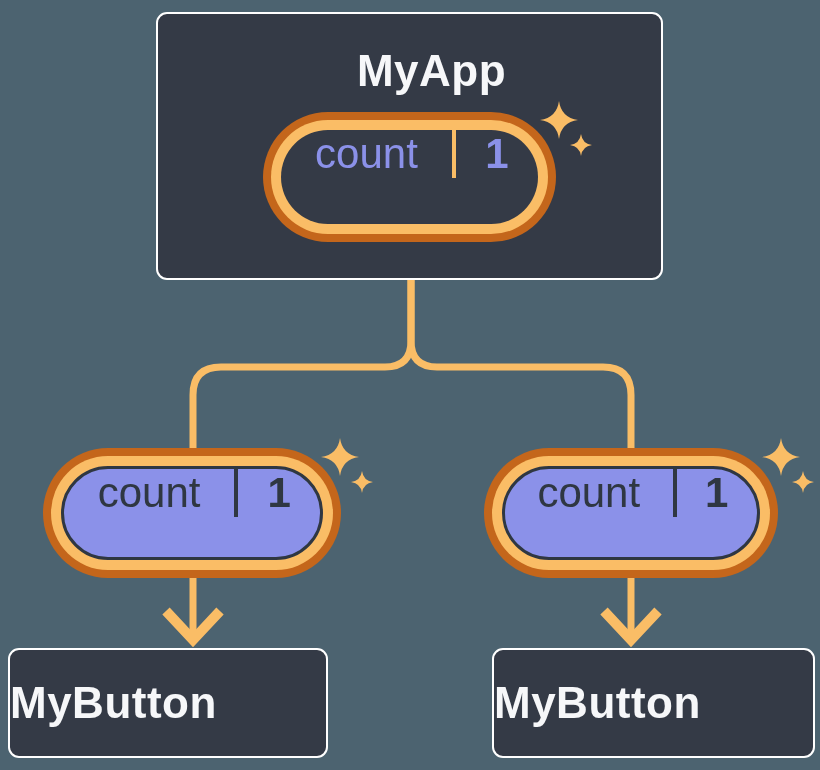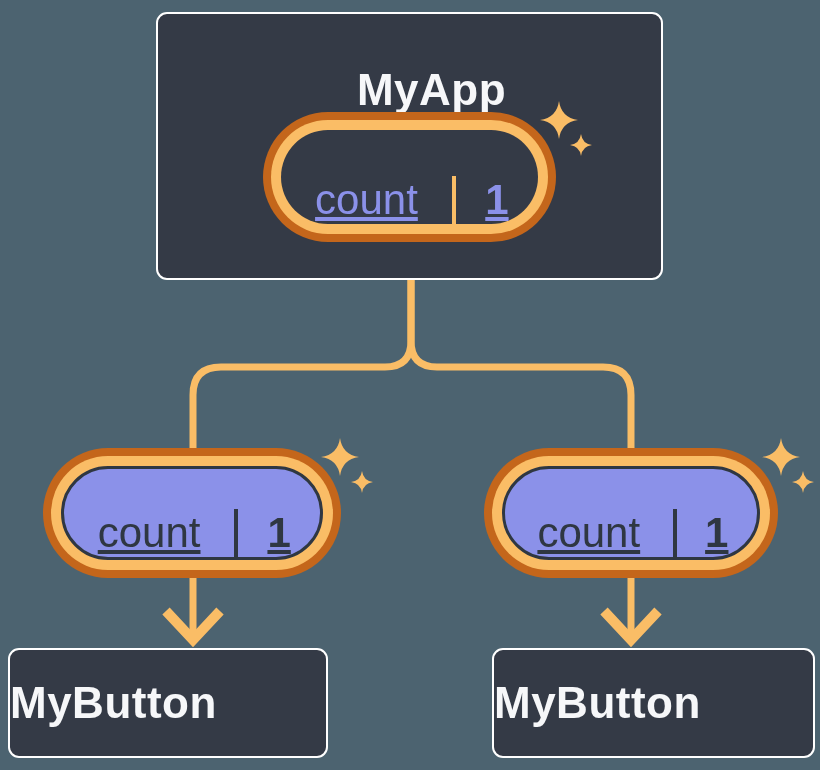--- a/index.html
+++ b/index.html
@@ -38,21 +38,21 @@
 
   .card-title {
     font-size: 44px;
     font-weight: 700;
     letter-spacing: 0.5px;
     color: var(--card-text);
     text-align: center;
   }
   .card-root .card-title {
     position: absolute;
-    left: 0; right: 0; top: 51px; padding-left: 44px;
+    left: 0; right: 0; top: 32px; padding-left: 44px;
   }
 
   .pill {
     position: absolute;
     background: var(--orange-dark);
     border-radius: 999px;
     padding: 8px;
   }
   .pill-root  { left: 263px; top: 112px; width: 293px; height: 130px; }
   .pill-left  { left: 43px;  top: 448px; width: 298px; height: 130px; }
@@ -61,24 +61,23 @@
   .pill-mid {
     width: 100%; height: 100%;
     background: var(--orange-light);
     border-radius: 999px;
     padding: 10px;
   }
   .pill-inner {
     width: 100%; height: 100%;
     border-radius: 999px;
     display: flex;
-    align-items: flex-end;
+    align-items: flex-start;
     overflow: hidden;
     font-size: 42px;
-    text-decoration: underline;
   }
   .pill-root .pill-inner {
     background: var(--card-bg);
     color: var(--purple);
   }
   .pill-child .pill-inner {
     background: var(--purple);
     border: 3px solid var(--dark-text);
     color: var(--dark-text);
   }

